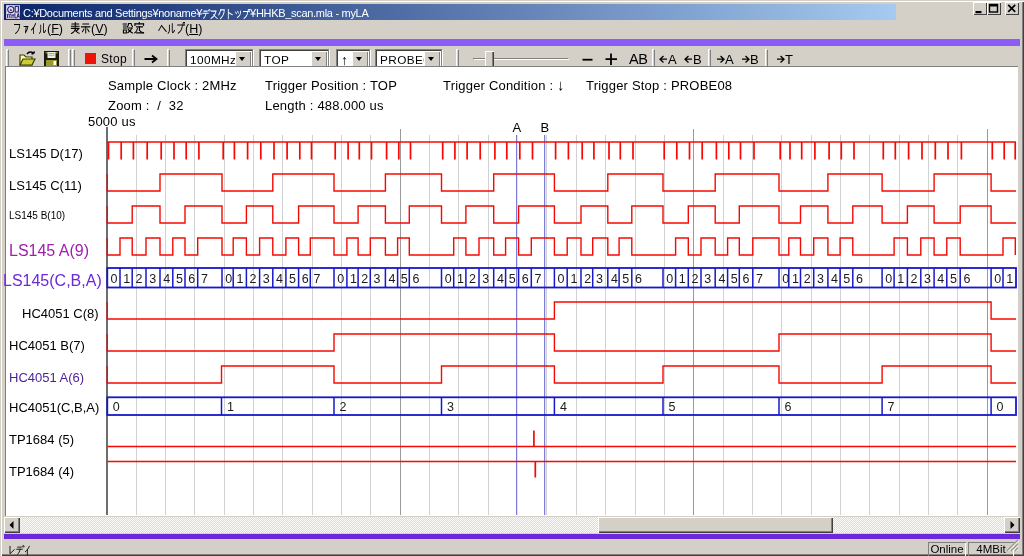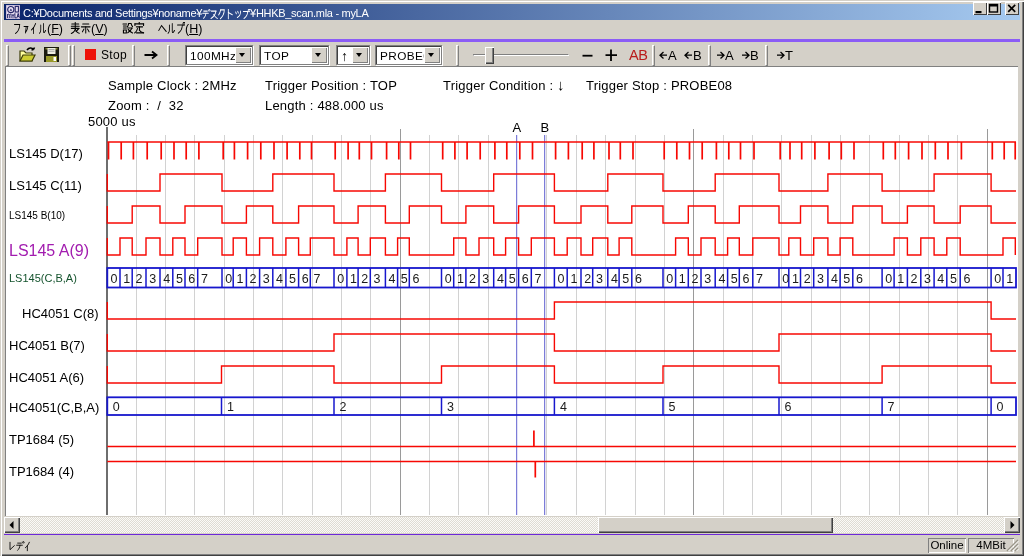--- a/index.html
+++ b/index.html
@@ -1,52 +1,52 @@
 <!DOCTYPE html>
 <html><head><meta charset="utf-8">
 <style>
 * { margin:0; padding:0; box-sizing:border-box; }
 body { width:1024px; height:556px; overflow:hidden;
   font-family:"Liberation Sans",sans-serif; background:#d4d0c8; position:relative; }
 .win { position:absolute; left:0; top:0; width:1024px; height:556px;
   background:#d4d0c8;
   border-top:1px solid #d4d0c8; border-left:1px solid #d4d0c8;
   box-shadow: inset 1px 1px 0 #fff, inset -1px -1px 0 #404040, inset -2px -2px 0 #808080; }
-.titlebar { position:absolute; left:4px; top:4px; width:1016px; height:16px;
+.titlebar { position:absolute; left:4px; top:4px; width:892px; height:16px;
   background:linear-gradient(to right,#0a246a,#a6caf0); }
 
 .title-txt { position:absolute; left:19px; top:2.5px; color:#fff; font-size:11px; letter-spacing:-0.3px; white-space:nowrap; }
 .tbtn { position:absolute; top:1.5px; width:14px; height:13px; background:#d4d0c8;
   box-shadow: inset 1px 1px 0 #fff, inset -1px -1px 0 #404040; font-size:9px;
   text-align:center; line-height:12px; color:#000; }
 .menubar { position:absolute; left:4px; top:20px; width:1016px; height:18px; font-size:12.5px; }
 .menubar span { position:absolute; top:2px; }
 .toolbar { position:absolute; left:4px; top:39px; width:1016px; height:27px;
-  border-top:3px solid #8b5cf6; }
+  border-top:7px solid #8b5cf6; }
 .grip { position:absolute; top:3px; width:3px; height:21px;
   border-left:1px solid #fff; border-top:1px solid #fff;
   border-right:1px solid #808080; border-bottom:1px solid #808080; }
 .combo { position:absolute; top:3px; height:20px; background:#fff;
   border:1px solid #808080; box-shadow: inset 1px 1px 0 #404040, 1px 1px 0 #fff;
   font-size:11.8px; color:#000; letter-spacing:0.4px; }
 .combo .txt { position:absolute; left:4px; top:3px; }
 .combo .drop { position:absolute; right:1px; top:1px; width:16px; height:16px;
   background:#d4d0c8; box-shadow: inset 1px 1px 0 #fff, inset -1px -1px 0 #808080; }
 .combo .drop:after { content:""; position:absolute; left:4px; top:6px;
   border:3.5px solid transparent; border-top:4px solid #000; border-bottom:none; }
-.tool-txt { position:absolute; top:5px; font-size:14px; color:#b91c1c; }
+.tool-txt { position:absolute; top:5px; font-size:14px; color:#000000; }
 .client { position:absolute; left:5px; top:66px; width:1013px; height:450px;
   background:#fff; border-top:1px solid #808080; border-left:1px solid #808080; }
 .info { position:absolute; font-size:13px; color:#000; white-space:nowrap; letter-spacing:0.2px; }
 .sbar { position:absolute; left:4px; top:517px; width:1016px; height:16px;
   background:repeating-conic-gradient(#fbfaf7 0% 25%, #dedbd3 0% 50%); background-size:2px 2px; }
 .sbtn { position:absolute; top:0; width:16px; height:16px; background:#d4d0c8;
   box-shadow: inset 1px 1px 0 #fff, inset -1px -1px 0 #404040, inset -2px -2px 0 #808080; }
 .statusbar { position:absolute; left:4px; top:534px; width:1016px; height:20px;
-  background:#d4d0c8; border-top:1px solid #6d28d9; font-size:12px;text-decoration:underline; }
+  background:#d4d0c8; border-top:5px solid #6d28d9; font-size:12px;text-decoration:underline; }
 .scell { position:absolute; top:3px; height:15px;
   box-shadow: inset 1px 1px 0 #808080, inset -1px -1px 0 #fff;
   font-size:11.5px; text-align:center; padding-top:1px; }
 </style></head>
 <body>
 <div class="win"></div>
 
 <div class="titlebar">
   <svg class="title-ico" style="position:absolute;left:2px;top:1px" width="14" height="14" viewBox="0 0 14 14">
 <rect x="0" y="0" width="14" height="14" fill="#e6def0"></rect>
@@ -235,24 +235,24 @@
 <div class="info" style="left:108px;top:98px">Zoom :&nbsp; /&nbsp; 32</div>
 <div class="info" style="left:265px;top:98px">Length : 488.000 us</div>
 <div class="info" style="left:88px;top:114px">5000 us</div>
 <div class="info" style="left:512.5px;top:120px">A</div>
 <div class="info" style="left:540.5px;top:120px">B</div>
 
 <div style="position:absolute;left:9px;top:146px;font-size:13px;color:#000;white-space:nowrap">LS145 D(17)</div>
 <div style="position:absolute;left:9px;top:178px;font-size:13px;color:#000;white-space:nowrap">LS145 C(11)</div>
 <div style="position:absolute;left:9px;top:210px;font-size:10px;color:#000;white-space:nowrap">LS145 B(10)</div>
 <div style="position:absolute;left:9px;top:242px;font-size:16px;color:#a21caf;white-space:nowrap">LS145 A(9)</div>
-<div style="position:absolute;left:9px;top:272px;font-size:11px;color:#14532d;white-space:nowrap">LS145(C,B,A)</div>
+<div style="position:absolute;left:3px;top:272px;font-size:16px;color:#6d28d9;white-space:nowrap">LS145(C,B,A)</div>
 <div style="position:absolute;left:22px;top:306px;font-size:13px;color:#000;white-space:nowrap">HC4051 C(8)</div>
 <div style="position:absolute;left:9px;top:338px;font-size:13px;color:#000;white-space:nowrap">HC4051 B(7)</div>
-<div style="position:absolute;left:9px;top:370px;font-size:13px;color:#000000;white-space:nowrap">HC4051 A(6)</div>
+<div style="position:absolute;left:9px;top:370px;font-size:13px;color:#4c1d95;white-space:nowrap">HC4051 A(6)</div>
 <div style="position:absolute;left:9px;top:400px;font-size:13px;color:#000;white-space:nowrap">HC4051(C,B,A)</div>
 <div style="position:absolute;left:9px;top:432px;font-size:13px;color:#000;white-space:nowrap">TP1684 (5)</div>
 <div style="position:absolute;left:9px;top:464px;font-size:13px;color:#000;white-space:nowrap">TP1684 (4)</div>
 
 <svg style="position:absolute;left:0;top:0" width="1024" height="556" viewBox="0 0 1024 556" font-family="Liberation Sans,sans-serif">
 <g shape-rendering="crispEdges">
 <line x1="136.5" y1="135" x2="136.5" y2="515" stroke="#d2d2d2" stroke-width="1"></line>
 <line x1="165.5" y1="135" x2="165.5" y2="515" stroke="#d2d2d2" stroke-width="1"></line>
 <line x1="194.5" y1="135" x2="194.5" y2="515" stroke="#d2d2d2" stroke-width="1"></line>
 <line x1="224.5" y1="135" x2="224.5" y2="515" stroke="#d2d2d2" stroke-width="1"></line>

